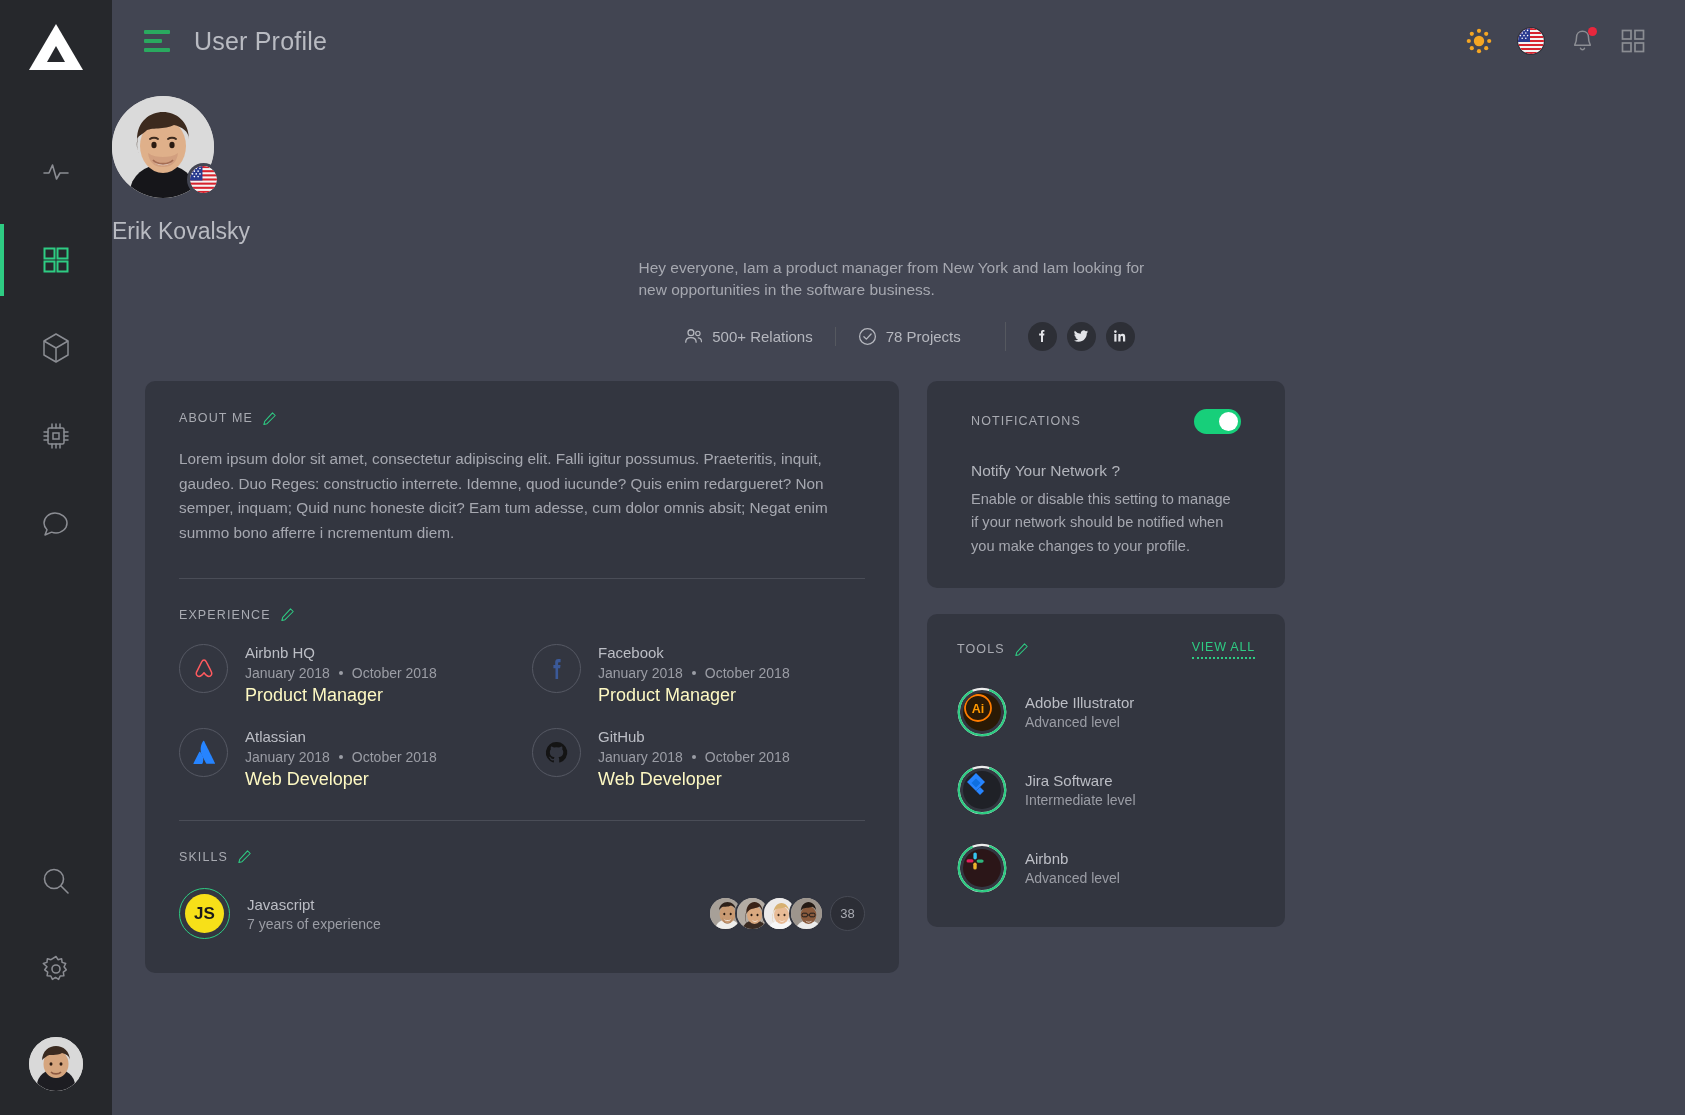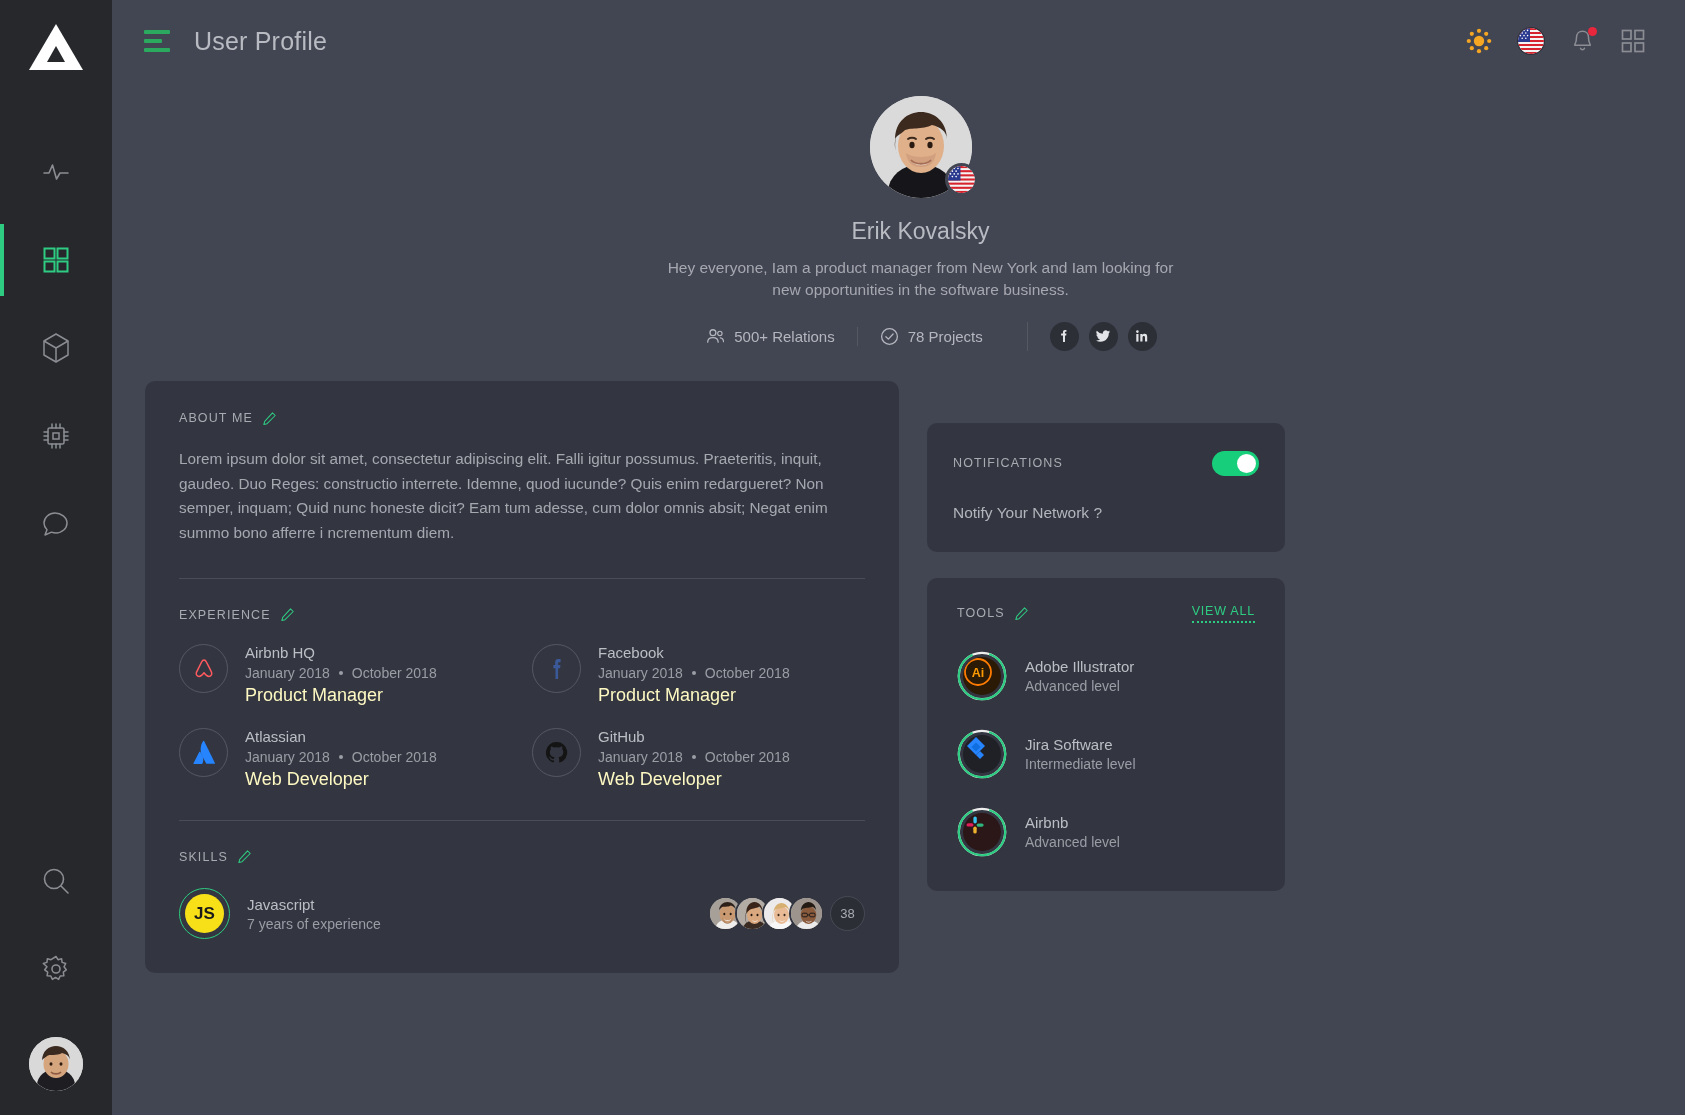--- a/index.html
+++ b/index.html
@@ -64,21 +64,21 @@
     width: 26px; height: 26px; border-radius: 50%; overflow: hidden;
     box-shadow: 0 0 0 1px rgba(0,0,0,.3);
   }
   .bell-wrap { position: relative; }
   .bell-dot {
     position: absolute; top: -1px; right: -2px;
     width: 9px; height: 9px; border-radius: 50%; background: #e8273d;
   }
 
   
-  .profile-head { text-align: center; padding-top: 14px; padding-left: 44px; }
+  .profile-head { text-align: left; padding-top: 14px; }
   .avatar-wrap { position: relative; display: inline-block; }
   .avatar-main {
     width: 102px; height: 102px; border-radius: 50%;
     overflow: hidden; background: #d2d2d2; display: block;
   }
   .avatar-flag {
     position: absolute; right: -6px; bottom: 2px;
     width: 33px; height: 33px; border-radius: 50%;
     overflow: hidden; border: 3px solid #424552;
   }
@@ -175,21 +175,21 @@
   }
   .ag-av:first-child { margin-left: 0; }
   .ag-more {
     width: 35px; height: 35px; border-radius: 50%;
     background: #2c2e36; border: 1px solid #474a54; margin-left: 6px;
     display: flex; align-items: center; justify-content: center;
     color: #a9abb2; font-size: 13px;
   }
 
   
-  .notif-card { padding: 28px 26px 30px; margin-top: 42px; }
+  .notif-card { padding: 28px 44px 30px; }
   .notif-head { display: flex; align-items: center; justify-content: space-between; }
   .toggle {
     width: 47px; height: 25px; border-radius: 13px; background: #17cf7a;
     position: relative; cursor: pointer;
   }
   .toggle .knob {
     position: absolute; top: 3px; right: 3px; width: 19px; height: 19px;
     border-radius: 50%; background: #fff;
   }
   .notif-q { color: #b3b5bc; font-size: 15.5px; margin-top: 28px; }
@@ -642,20 +642,21 @@
       <div class="col-right">
 
         <section class="card notif-card">
           <div class="notif-head">
             <span class="section-label">NOTIFICATIONS</span>
             <div class="toggle">
               <span class="knob"></span>
             </div>
           </div>
           <div class="notif-q">Notify Your Network ?</div>
+          <div class="notif-d">Enable or disable this setting to manage if your network should be notified when you make changes to your profile.</div>
         </section>
 
         <section class="card tools-card">
           <div class="tools-head">
             <span class="section-label">
               <span>TOOLS</span>
               <span class="pencil">
                 <svg width="15" height="15" viewBox="0 0 16 16" fill="none">
                   <path d="M11.2 1.9 14.1 4.8 5.4 13.5 2 14.4 2.9 11 11.2 1.9Z" stroke="#2ecc83" stroke-width="1.1" stroke-linejoin="round"></path>
                 </svg>

